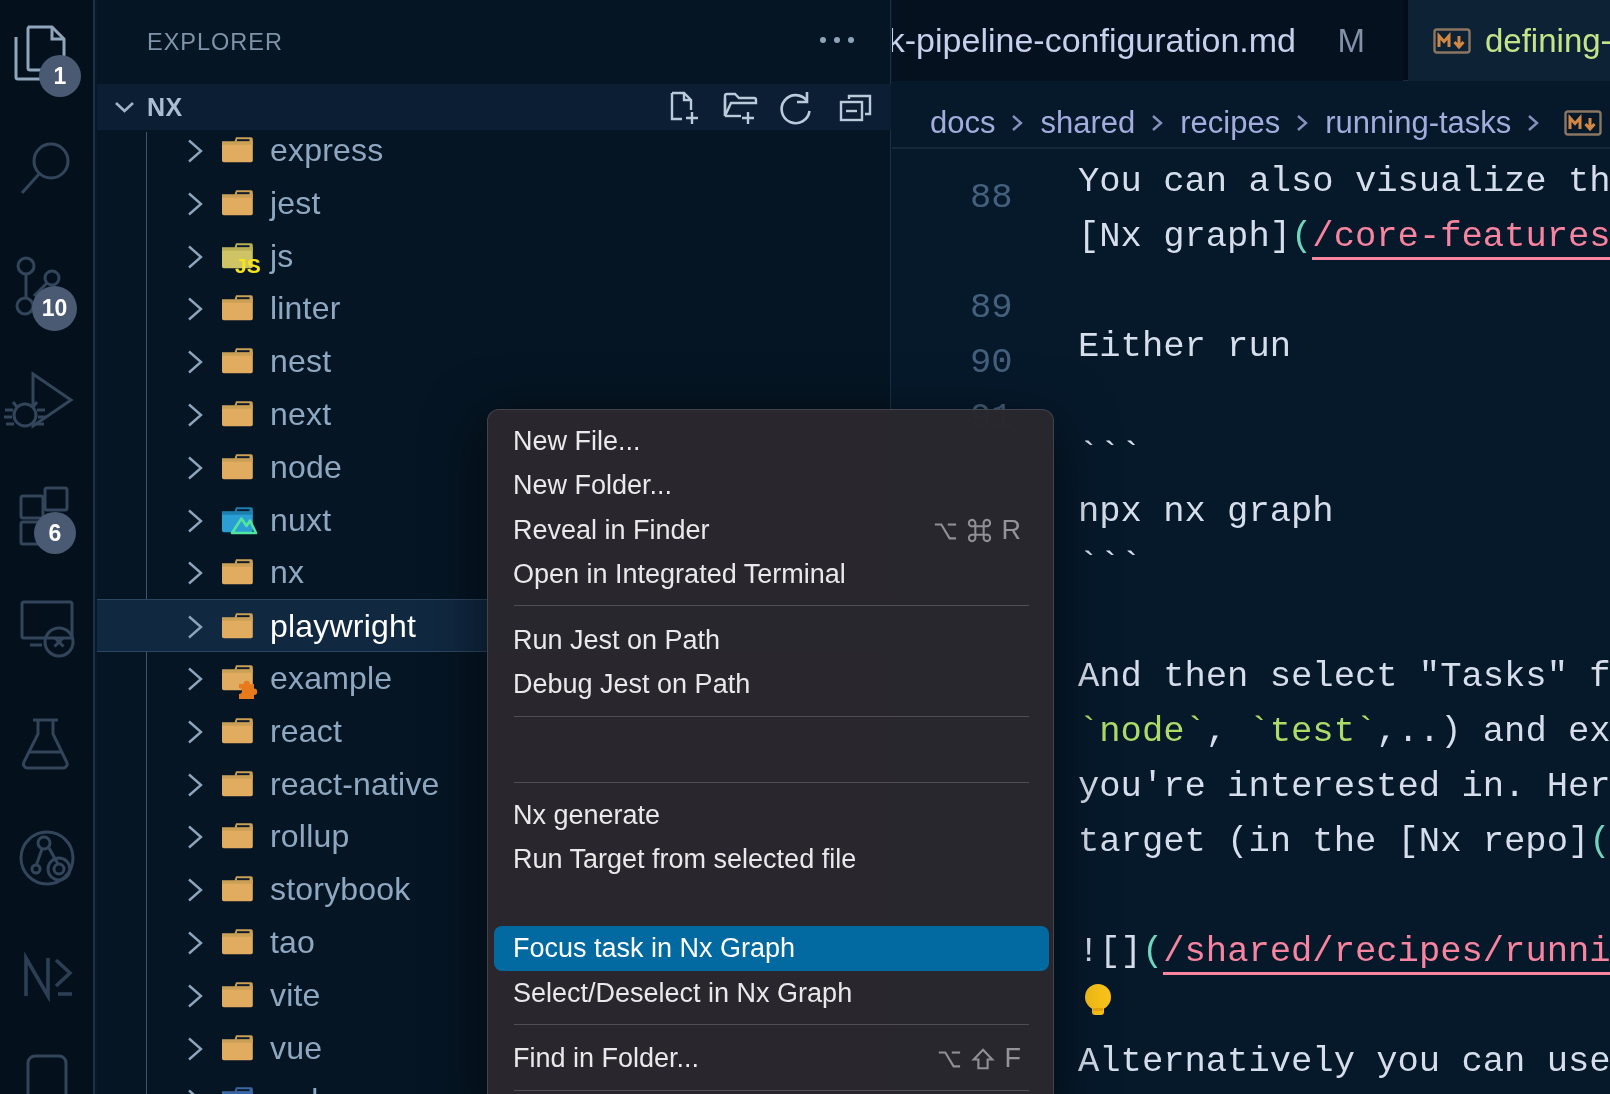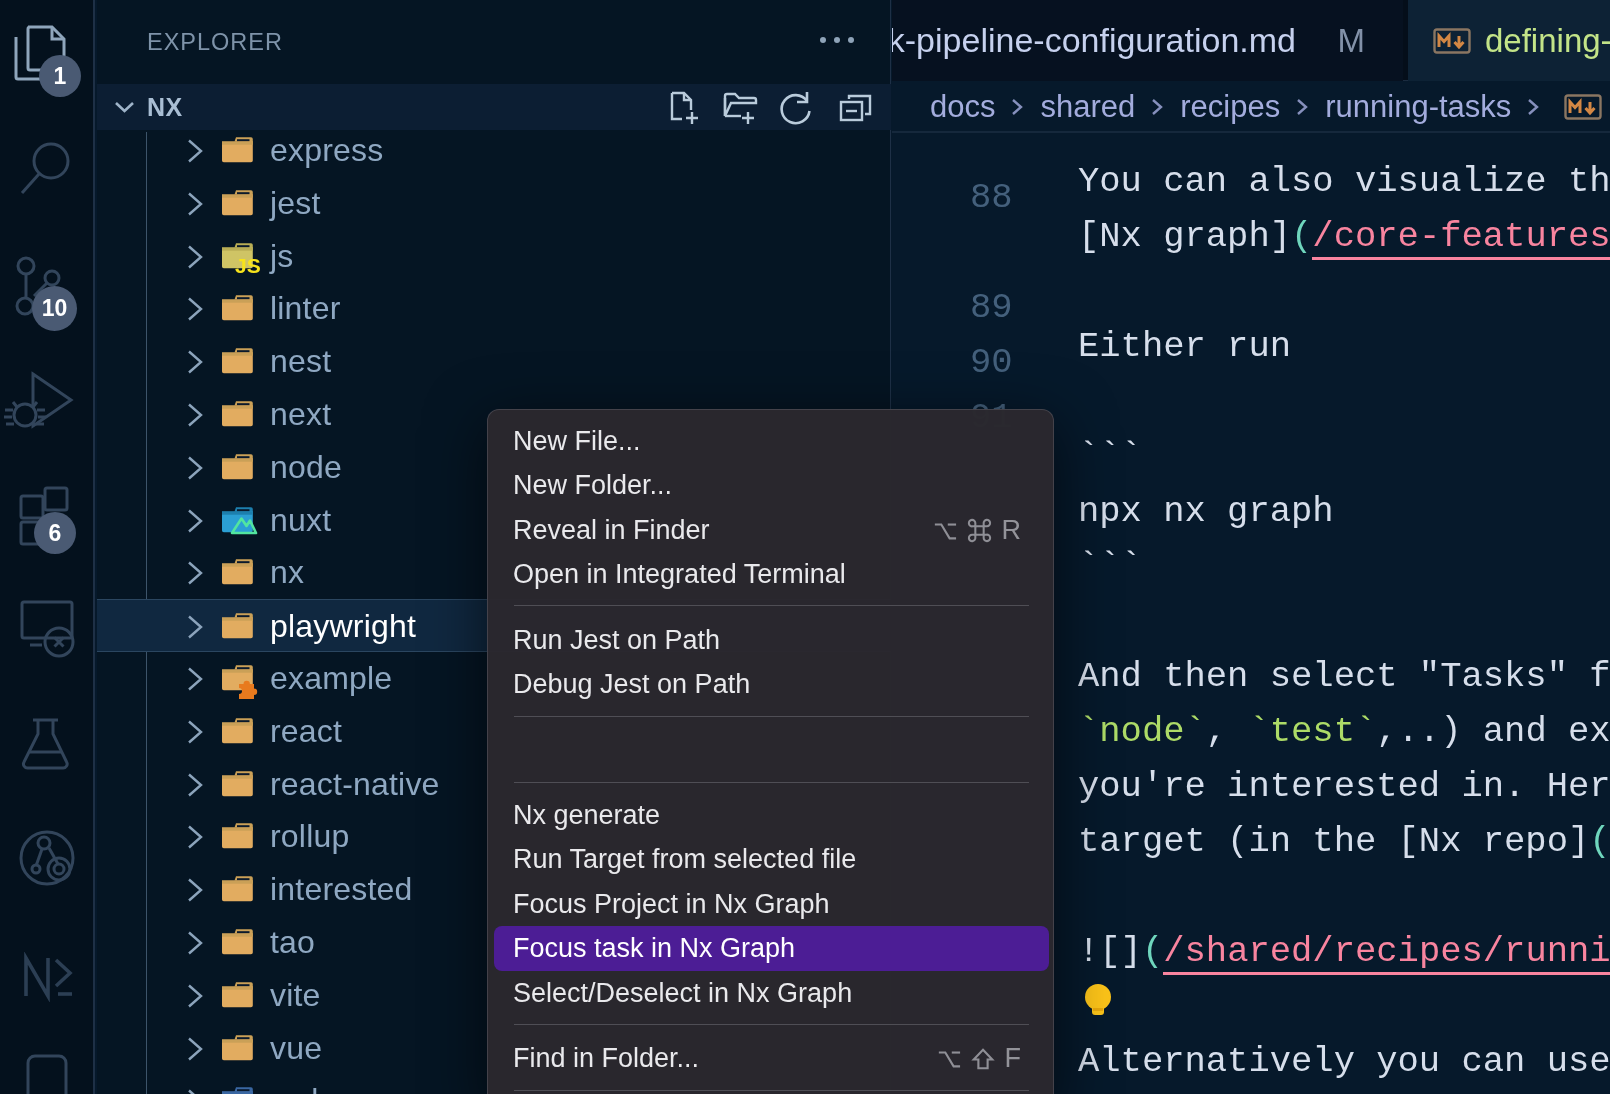--- a/index.html
+++ b/index.html
@@ -32,38 +32,38 @@
   #editor { position:absolute; left:892px; top:0; width:718px; height:1094px; background:#06192b; }
   #tabbar { position:absolute; left:0; top:0; width:718px; height:81px; background:#040e1a;
     border-bottom:1px solid #1b2c40; }
   #tab1 { position:absolute; left:0; top:0; width:511px; height:81px; background:#061120; overflow:hidden; }
   #tab1 .fname { position:absolute; right:107px; top:0; height:81px; line-height:81px; white-space:nowrap;
     color:#c6d1ee; font-size:34px; }
   #tab1 .mod { position:absolute; right:38px; top:0; height:81px; line-height:81px; color:#8291a8; font-size:33px;}
   #tab2 { position:absolute; left:516px; top:0; width:202px; height:81px; background:#0d2235; overflow:hidden; }
   #tab2 .fname { position:absolute; left:77px; top:0; height:81px; line-height:81px; white-space:nowrap;
     color:#c3e488; font-size:33px; }
-  #breadcrumbs { position:absolute; left:0; top:81px; width:718px; height:52px; border-bottom:2px solid #15283c;
+  #breadcrumbs { position:absolute; left:0; top:97px; width:718px; height:52px; border-bottom:2px solid #15283c;
     line-height:52px; color:#a3acdd; font-size:31px; white-space:nowrap; }
   #code { position:absolute; left:0; top:133px; width:718px; height:961px; overflow:hidden;
     font-family:"Liberation Mono", monospace; font-size:35.5px; }
   .cl { position:absolute; left:0; width:2000px; height:55px; line-height:55px; white-space:pre; color:#d6deeb; }
   .cl .num { position:absolute; left:78px; width:42px; text-align:right; color:#44607c;margin-top:16px; }
   .cl .txt { position:absolute; left:186px; }
   .grn { color:#addb67; }
   .teal { color:#6fd6bd; }
   .pink { color:#f8849f; }
   .pink u, u.pink { text-decoration:none; border-bottom:3px solid #f8849f; }
   
   #menu { position:absolute; left:487px; top:409px; width:567px; height:700px;
     background:rgba(42,40,46,0.98); border:1px solid rgba(120,118,128,0.35); border-radius:12px;
     box-shadow:0 14px 60px rgba(0,0,0,0.6); }
   .mi { position:absolute; left:6px; width:555px; height:44.5px; line-height:44.5px;
     color:#e9e9ec; font-size:27px; padding-left:19px; border-radius:8px; }
-  .mi.hl { background:#4c1d95; color:#ffffff; }
+  .mi.hl { background:#0369a1; color:#ffffff; }
   .mi .sc { position:absolute; right:26px; top:0; color:#939399; letter-spacing:2px; }
   .msep { position:absolute; left:26px; width:515px; height:1px; background:rgba(235,235,245,0.2); }
 </style>
 </head>
 <body>
 <div id="activitybar">
 <svg class="ab-icon" style="top:24px" width="95" height="62" viewBox="0 0 95 62">
 <g fill="none" stroke="#8fa6bc" stroke-width="3">
 <path d="M16 13 V53 a2 2 0 0 0 2 2 H44"></path>
 <path d="M28 3 H52 L64 15 V44 a2 2 0 0 1 -2 2 H30 a2 2 0 0 1 -2 -2 V5 a2 2 0 0 1 2 -2 Z"></path>
@@ -360,21 +360,21 @@
 <div class="row" style="top:739.2px">
         <span class="chev"><svg width="24" height="28" viewBox="0 0 24 28">
             <path d="M7 3.5 L19 14 L7 24.5" fill="none" stroke="#8ca4bc" stroke-width="2.4"></path>
           </svg></span>
         <span class="ficon"><svg width="42" height="38" viewBox="0 0 42 38">
             <path d="M13.5 5.5 L15 1.2 H30 A1.8 1.8 0 0 1 31.8 3 V6 Z" fill="#caa057"></path>
             <rect x="16" y="3.2" width="12.5" height="2.4" fill="#0b1a2c"></rect>
             <path d="M1 5.5 H31.8 V24.5 A1.8 1.8 0 0 1 30 26.3 H2.8 A1.8 1.8 0 0 1 1 24.5 Z" fill="#e2ac60"></path>
             <rect x="1" y="5.5" width="30.8" height="3.2" fill="#caa057"></rect>
           </svg></span>
-        <span class="lbl">interested</span>
+        <span class="lbl">storybook</span>
       </div>
 <div class="row" style="top:792.0px">
         <span class="chev"><svg width="24" height="28" viewBox="0 0 24 28">
             <path d="M7 3.5 L19 14 L7 24.5" fill="none" stroke="#8ca4bc" stroke-width="2.4"></path>
           </svg></span>
         <span class="ficon"><svg width="42" height="38" viewBox="0 0 42 38">
             <path d="M13.5 5.5 L15 1.2 H30 A1.8 1.8 0 0 1 31.8 3 V6 Z" fill="#caa057"></path>
             <rect x="16" y="3.2" width="12.5" height="2.4" fill="#0b1a2c"></rect>
             <path d="M1 5.5 H31.8 V24.5 A1.8 1.8 0 0 1 30 26.3 H2.8 A1.8 1.8 0 0 1 1 24.5 Z" fill="#e2ac60"></path>
             <rect x="1" y="5.5" width="30.8" height="3.2" fill="#caa057"></rect>
@@ -494,21 +494,20 @@
           <g fill="none" stroke="#8f8f96" stroke-width="2.2">
             <path d="M9 9 H18 V18 H9 Z"></path>
             <path d="M9 9 H6 A3.5 3.5 0 1 1 9 5.5 Z M18 9 V6 A3.5 3.5 0 1 1 21.5 9 Z M18 18 H21 A3.5 3.5 0 1 1 18 21.5 Z M9 18 V21 A3.5 3.5 0 1 1 5.5 18 Z"></path>
           </g>
         </svg>&nbsp;<span style="font-size:27px">R</span></span></div>
 <div class="mi" style="top:142.25px">Open in Integrated Terminal</div>
 <div class="mi" style="top:207.75px">Run Jest on Path</div>
 <div class="mi" style="top:252.25px">Debug Jest on Path</div>
 <div class="mi" style="top:382.75px">Nx generate</div>
 <div class="mi" style="top:427.25px">Run Target from selected file</div>
-<div class="mi" style="top:471.75px">Focus Project in Nx Graph</div>
 <div class="mi hl" style="top:516.25px">Focus task in Nx Graph</div>
 <div class="mi" style="top:625.75px">Find in Folder...<span class="sc"><svg width="24" height="24" viewBox="0 0 26 26" style="vertical-align:-4px">
           <g fill="none" stroke="#8f8f96" stroke-width="2.3">
             <path d="M2 6 H9 L18 21 H25"></path>
             <path d="M16 6 H25"></path>
           </g>
         </svg>&nbsp;<svg width="24" height="24" viewBox="0 0 26 26" style="vertical-align:-4px">
           <path d="M13 3 L23 13.5 H18 V23 H8 V13.5 H3 Z" fill="none" stroke="#8f8f96" stroke-width="2.3"></path>
         </svg>&nbsp;<span style="font-size:27px">F</span></span></div>
 <div class="mi" style="top:560.75px">Select/Deselect in Nx Graph</div>

